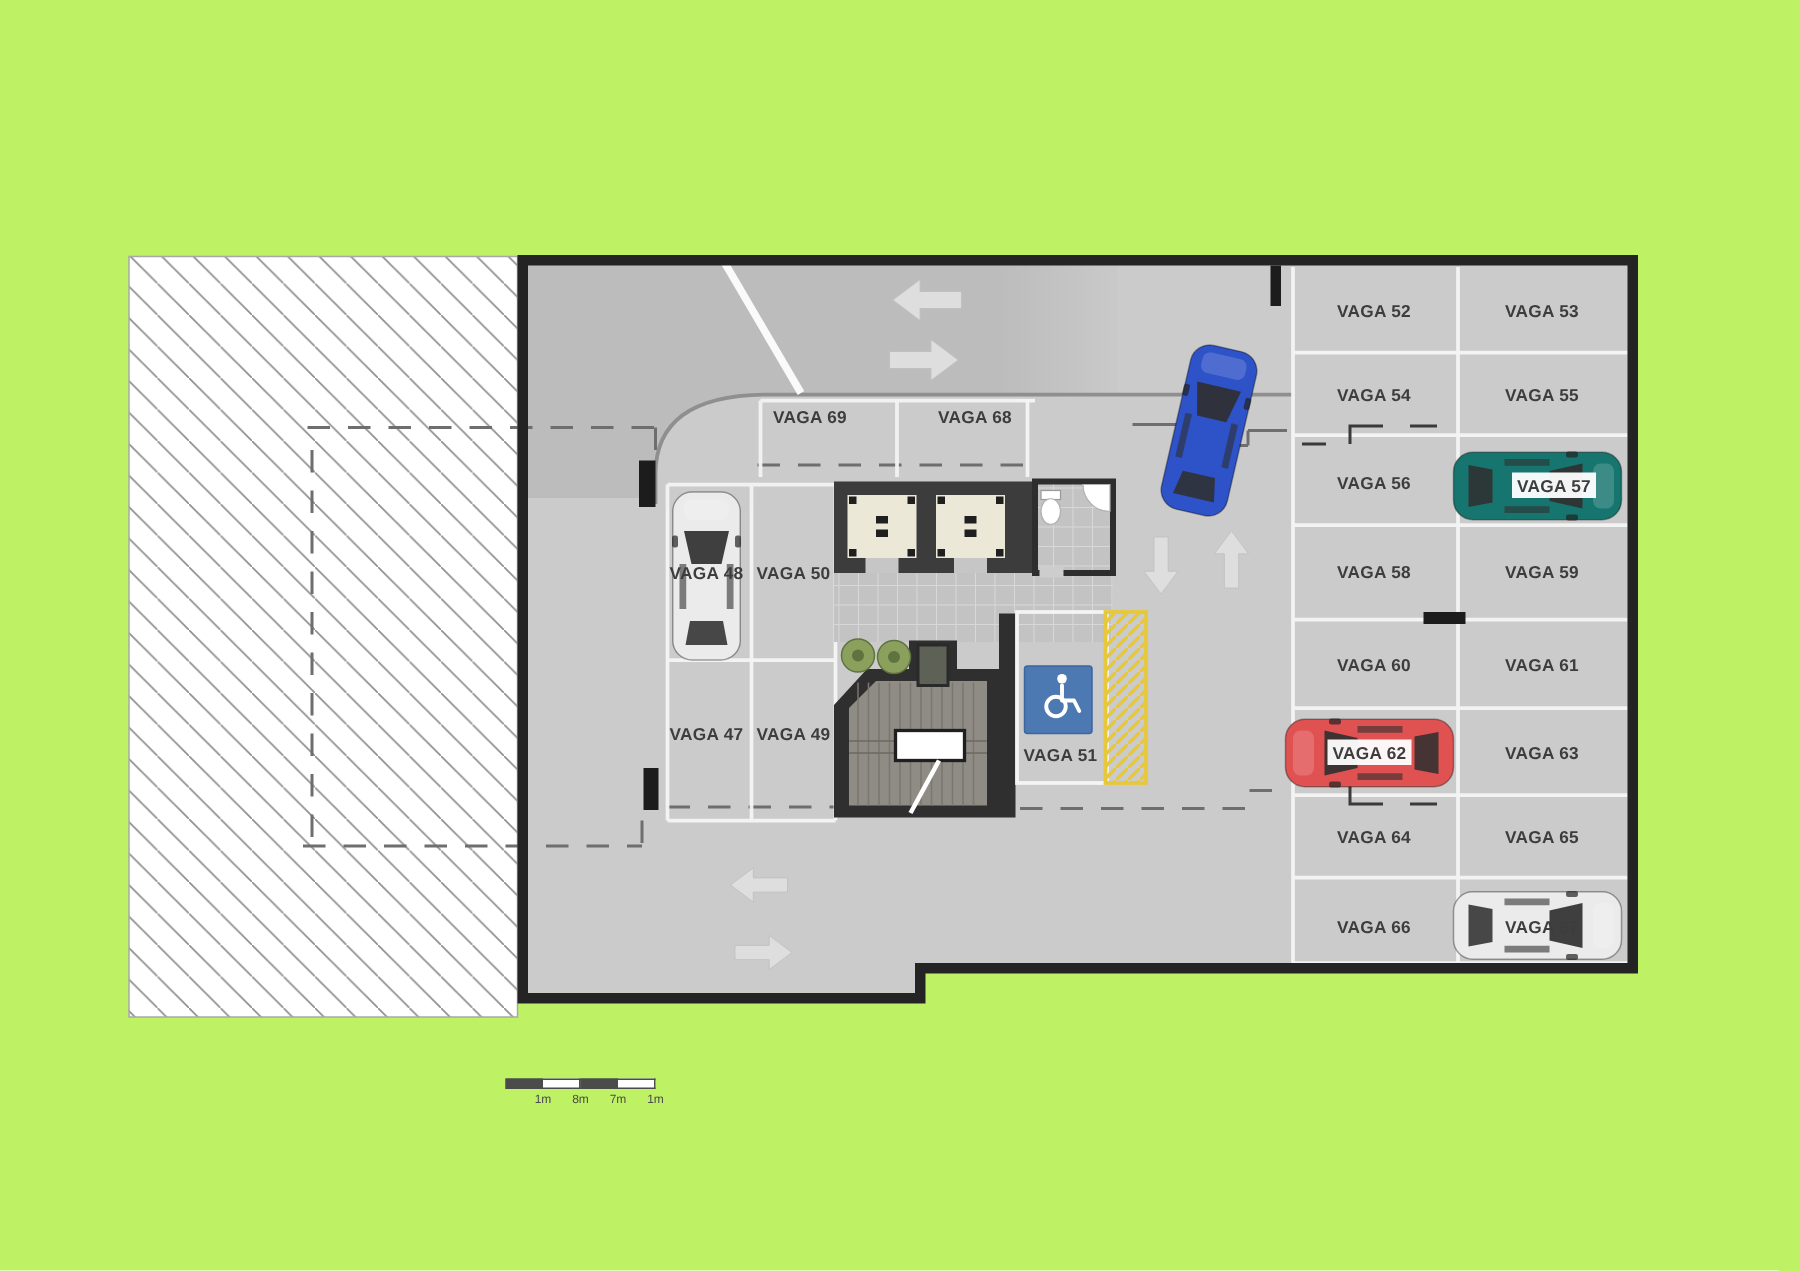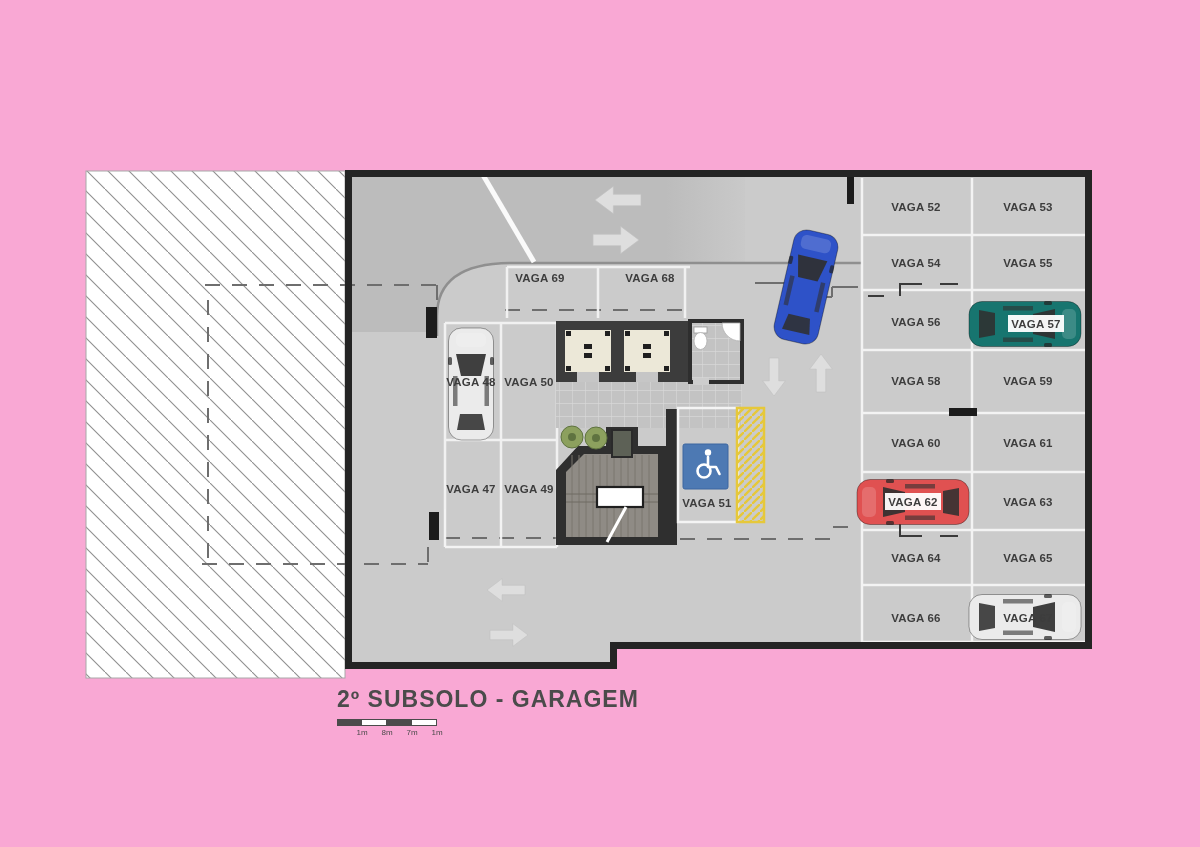--- a/index.html
+++ b/index.html
@@ -1,16 +1,16 @@
 <!DOCTYPE html>
 <html><head>
 <meta charset="utf-8">
 <style>
   html,body{margin:0;padding:0;background:#ffffff;}
-  #stage{position:relative;width:1200px;height:847px;background:#f9a8d4;overflow:hidden;
+  #stage{position:relative;width:1200px;height:847px;background:#bef264;overflow:hidden;
          font-family:"Liberation Sans","DejaVu Sans",sans-serif;}
   svg{position:absolute;left:0;top:0;}
   .lbl{font-family:"Liberation Sans","DejaVu Sans",sans-serif;font-weight:bold;
        font-size:11.5px;fill:#3d3d3d;letter-spacing:.2px;text-anchor:middle;}
   #plan-title{position:absolute;left:337px;top:686px;font-size:23px;font-weight:bold;
               color:#4b4b4b;letter-spacing:1px;}
   #scalebar{position:absolute;left:337px;top:719px;width:110px;}
   #scalebar .bar{display:flex;height:7px;}
   #scalebar .seg{width:25px;height:7px;border:1px solid #4b4b4b;box-sizing:border-box;}
   #scalebar .seg.dark{background:#4b4b4b;}
@@ -209,21 +209,20 @@
     <text class="lbl" x="471" y="386">VAGA 48</text>
     <text class="lbl" x="529" y="386">VAGA 50</text>
     <text class="lbl" x="471" y="493">VAGA 47</text>
     <text class="lbl" x="529" y="493">VAGA 49</text>
     <text class="lbl" x="707" y="507">VAGA 51</text>
   </g>
 
   <path d="M348.5,173.5 H1088.5 V645.5 H613.5 V665.5 H348.5 Z" fill="none" stroke="#242424" stroke-width="7"></path>
 </svg>
 
-<div id="plan-title">2º SUBSOLO - GARAGEM</div>
 
 <div id="scalebar">
   <div class="bar">
     <div class="seg dark"></div>
     <div class="seg light"></div>
     <div class="seg dark"></div>
     <div class="seg light"></div>
   </div>
   <div class="labels">
     <span style="left:25px">1m</span>

